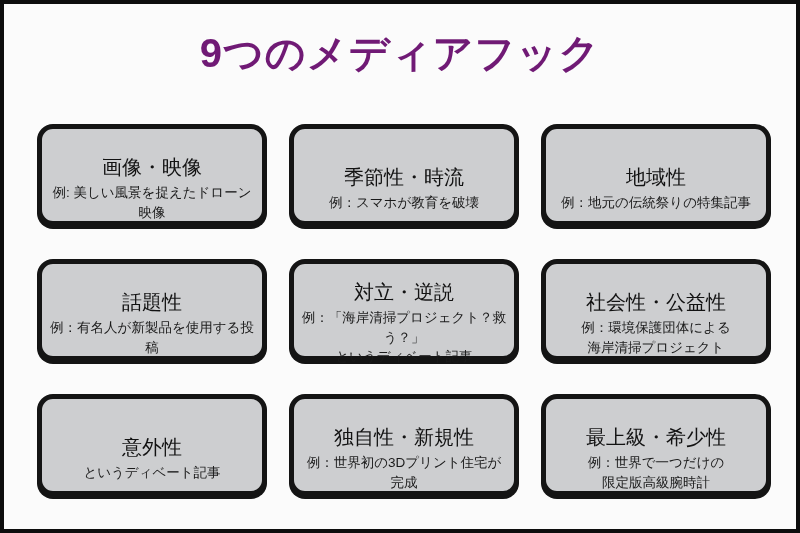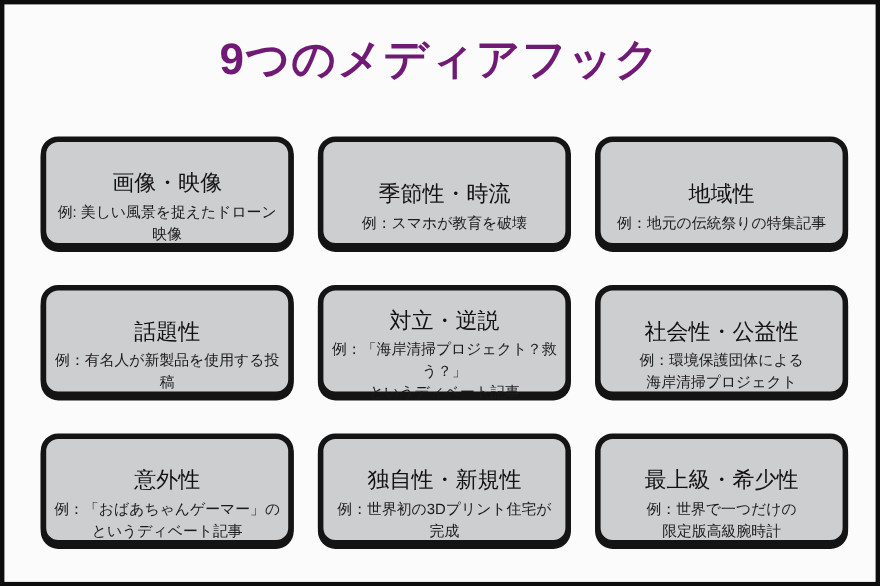--- a/index.html
+++ b/index.html
@@ -117,21 +117,20 @@
       <div class="box-title">社会性・公益性</div>
       <div class="box-example">
         <div>例：環境保護団体による</div>
         <div>海岸清掃プロジェクト</div>
       </div>
     </div>
 
     <div class="box">
       <div class="box-title">意外性</div>
       <div class="box-example">
-        <div>例：「おばあちゃんゲーマー」の</div>
         <div>というディベート記事</div>
       </div>
     </div>
 
     <div class="box">
       <div class="box-title">独自性・新規性</div>
       <div class="box-example">
         <div>例：世界初の3Dプリント住宅が完成</div>
 
       </div>

